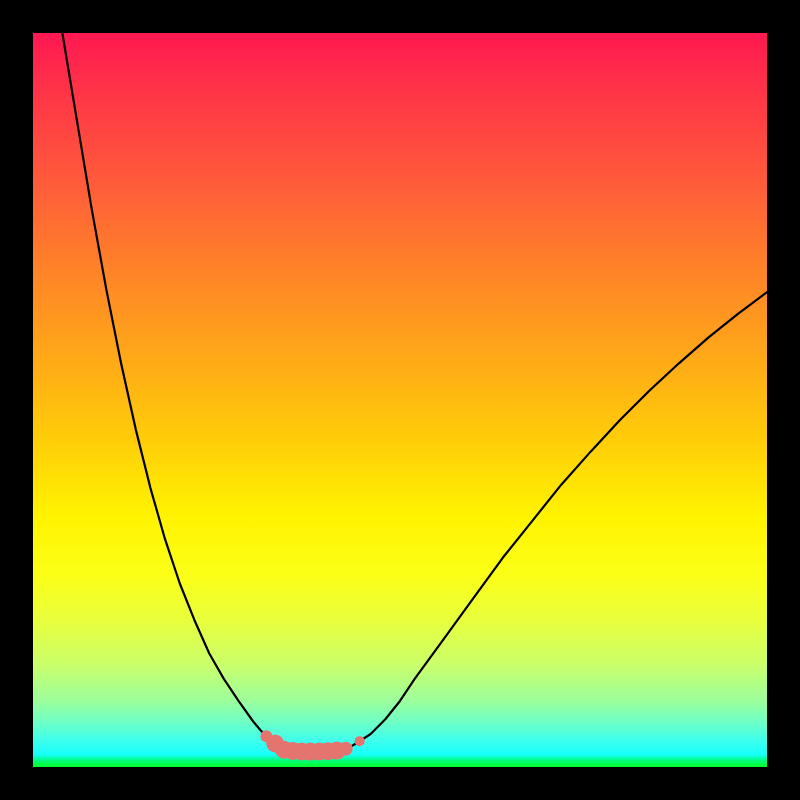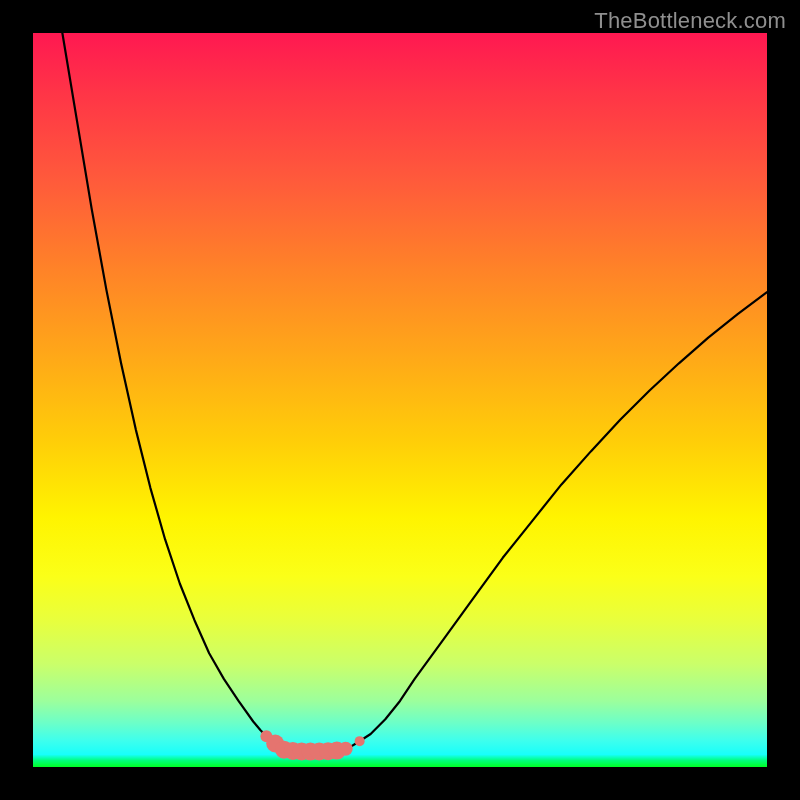--- a/index.html
+++ b/index.html
@@ -77,14 +77,13 @@
           <circle cx="268.64" cy="718.44" r="9" fill="#e5746f"></circle>
           <circle cx="277.45" cy="718.59" r="9" fill="#e5746f"></circle>
           <circle cx="286.26" cy="718.44" r="9" fill="#e5746f"></circle>
           <circle cx="295.07" cy="718.15" r="9" fill="#e5746f"></circle>
           <circle cx="303.88" cy="717.56" r="9" fill="#e5746f"></circle>
           <circle cx="312.68" cy="715.80" r="7" fill="#e5746f"></circle>
           <circle cx="326.63" cy="708.13" r="5" fill="#e5746f"></circle>
         </g>
     </svg>
   </div>
-  <div class="watermark">TheBottleneck.com</div>
 </div>
 
 </body></html>

